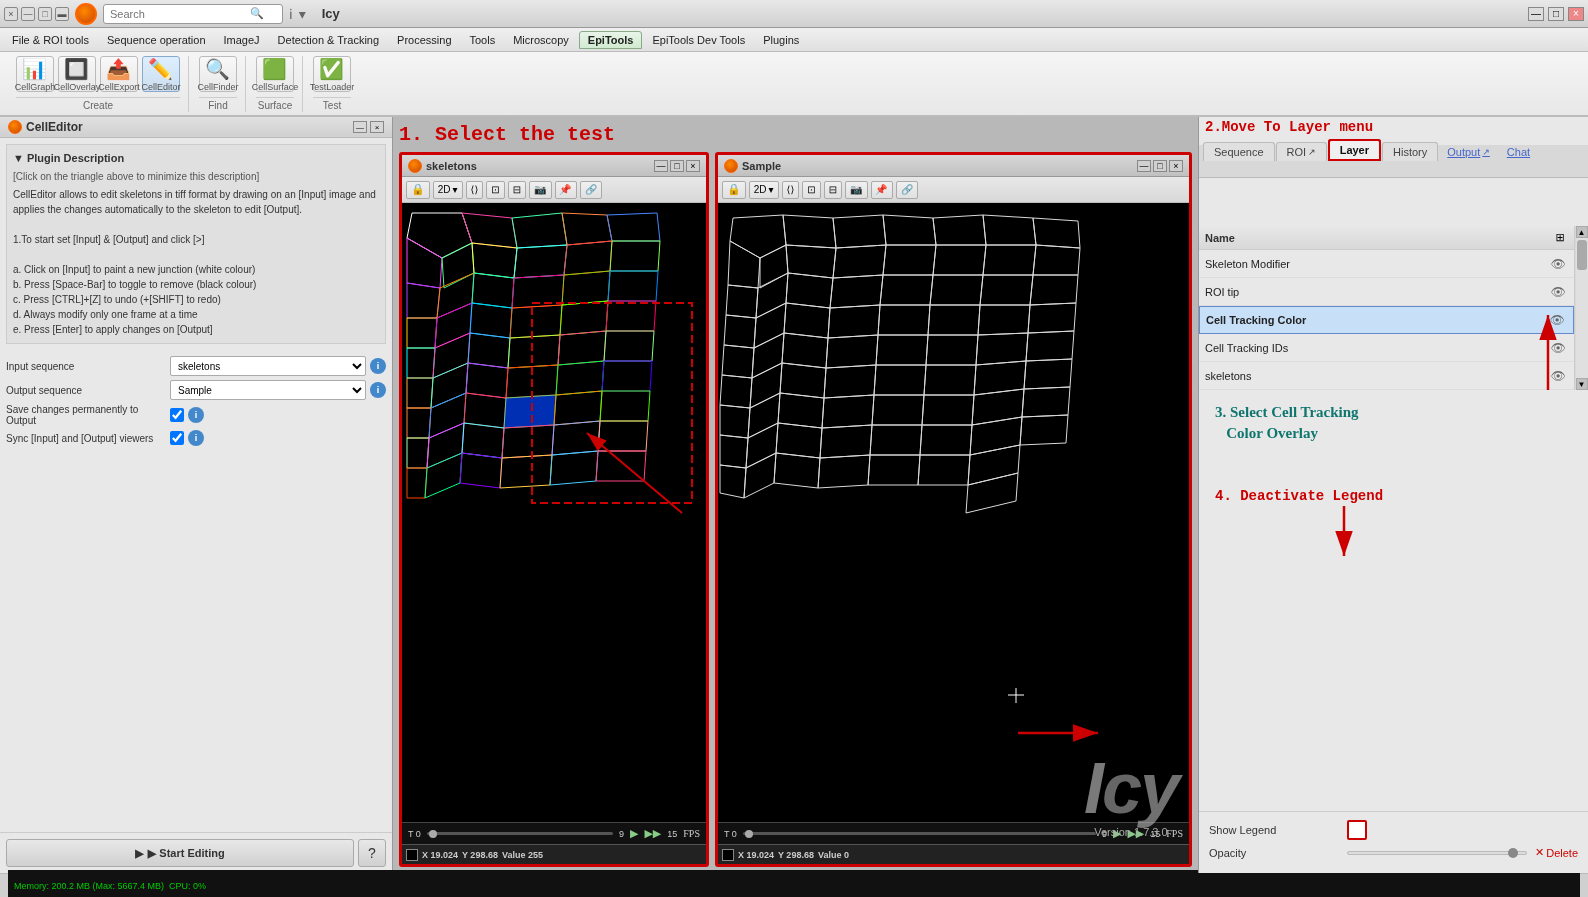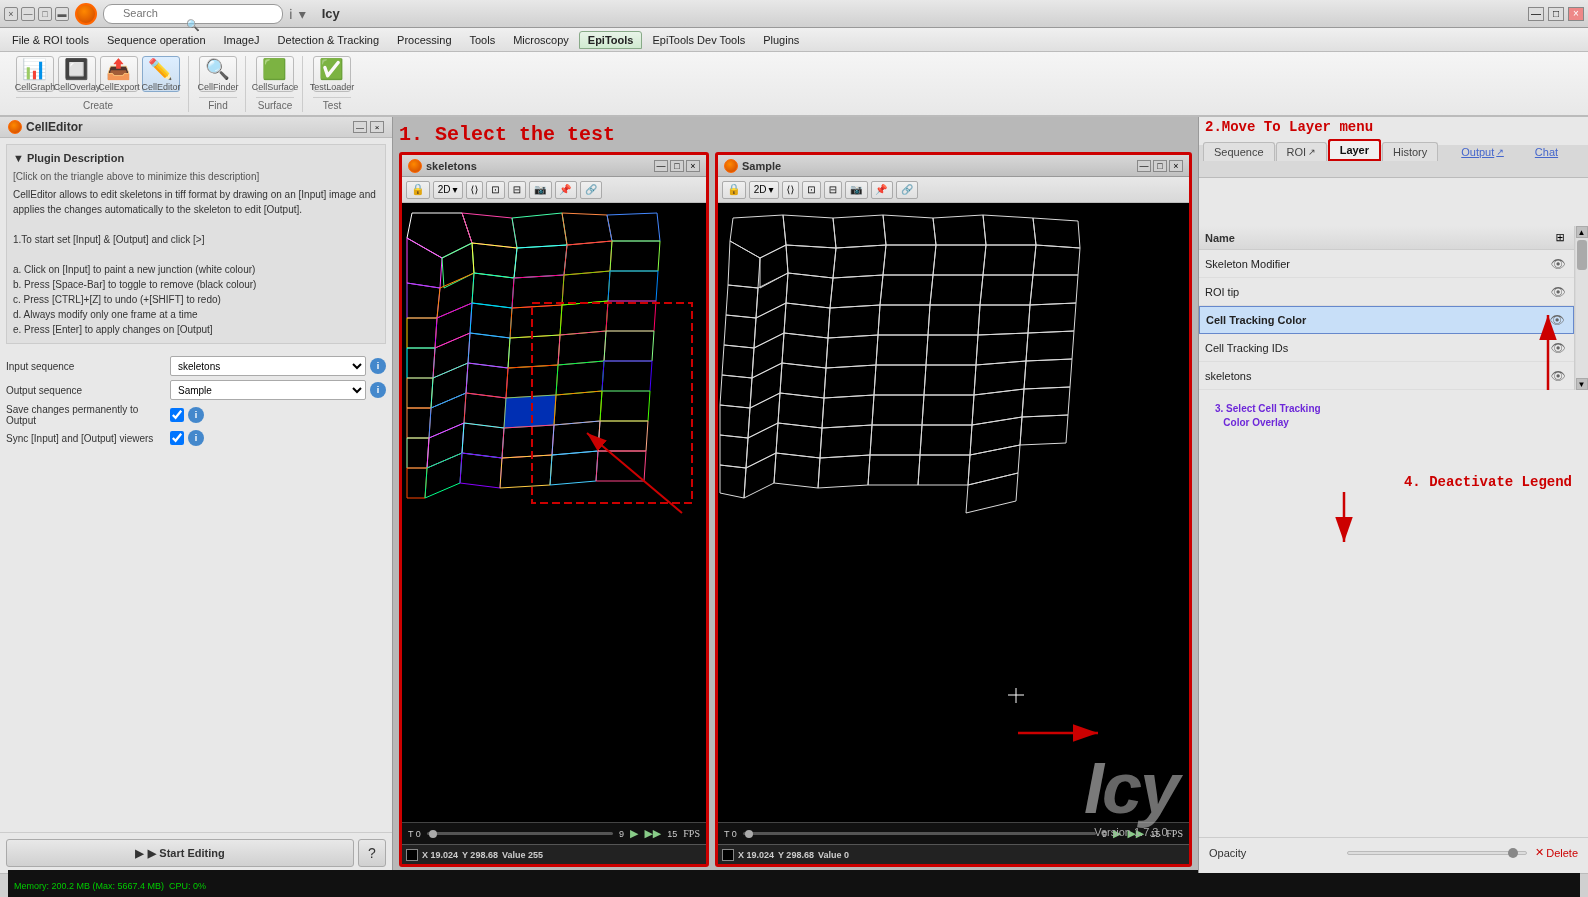--- a/index.html
+++ b/index.html
@@ -31,22 +31,22 @@
       font-size: 9px; color: #555; background: #ddd;
     }
     .title-logo {
       width: 22px; height: 22px; border-radius: 50%;
       background: radial-gradient(circle at 40% 35%, #ff8800, #cc4400);
       border: 2px solid #ff6600;
       flex-shrink: 0;
     }
     .title-search {
       display: flex; align-items: center;
-      background: white; border: 1px solid #999; border-radius: 9px;
-      padding: 2px 6px; width: 180px; height: 20px; flex-direction: column;
+      background: white; border: 1px solid #999; border-radius: 3px;
+      padding: 2px 6px; width: 180px; height: 20px;
     }
     .title-search input {
       border: none; outline: none; font-size: 11px; width: 140px; background: transparent;
     }
     .title-text {
       font-size: 13px; font-weight: bold; color: #333; margin-left: 10px;
     }
     .title-right { margin-left: auto; display: flex; gap: 4px; align-items: center; }
     .win-btn {
       width: 16px; height: 14px; border: 1px solid #888;
@@ -268,21 +268,21 @@
     }
     .right-tab.active {
       background: #f0f0f0; border-color: #999; font-weight: bold; color: #111;
     }
     .right-tab.highlighted {
       border: 2px solid #cc0000 !important;
     }
     .right-tab-link {
       padding: 3px 8px; font-size: 11px; cursor: pointer;
       color: #4466cc; text-decoration: underline;
-      display: flex; align-items: center; gap: 2px; margin-left: 14px;
+      display: flex; align-items: center; gap: 2px;
     }
 
     .layer-panel { flex: 1; display: flex; flex-direction: column; overflow: hidden; }
 
     .layer-table-header {
       background: linear-gradient(to bottom, #e8e8e8, #d8d8d8);
       display: flex; align-items: center; padding: 3px 6px;
       border-bottom: 1px solid #ccc; height: 24px;
     }
     .layer-col-name { font-size: 11px; font-weight: bold; color: #333; flex: 1; }
@@ -845,42 +845,48 @@
       <div style="padding:6px 10px; position:relative;">
 
         <svg style="position:absolute; right:10px; top:-85px; pointer-events:none;" width="60" height="90">
           <defs>
             <marker id="arr3" markerWidth="10" markerHeight="7" refX="10" refY="3.5" orient="auto">
               <polygon points="0 0, 10 3.5, 0 7" fill="#cc0000"></polygon>
             </marker>
           </defs>
           <line x1="30" y1="85" x2="30" y2="10" stroke="#cc0000" stroke-width="2.5" marker-end="url(#arr3)"></line>
         </svg>
-        <div class="step3-annotation" style="font-size:10px; font-weight:bold; color:#6d28d9; font-family:Liberation Sans, sans-serif; line-height:1.4;">
+        <div class="step3-annotation" style="font-size:15px; font-weight:bold; color:#0f766e; font-family:Liberation Serif, serif; line-height:1.4;">
           3. Select Cell Tracking<br>&nbsp;&nbsp;&nbsp;Color Overlay
         </div>
       </div>
 
       <div style="flex:1; min-height:100px;">
 
         <div style="padding:6px 10px; position:relative; margin-top:20px;">
 
           <svg style="position:absolute; left:130px; bottom:-50px; pointer-events:none;" width="30" height="60">
             <defs>
               <marker id="arr4" markerWidth="10" markerHeight="7" refX="10" refY="3.5" orient="auto">
                 <polygon points="0 0, 10 3.5, 0 7" fill="#cc0000"></polygon>
               </marker>
             </defs>
             <line x1="15" y1="0" x2="15" y2="50" stroke="#cc0000" stroke-width="2.5" marker-end="url(#arr4)"></line>
           </svg>
-          <div class="step4-annotation" style="font-size:14px; font-weight:bold; color:#cc0000; font-family:'Courier New',monospace;text-align:right;">4. Deactivate Legend</div>
+          <div class="step4-annotation" style="font-size:14px; font-weight:bold; color:#cc0000; font-family:'Courier New',monospace;">4. Deactivate Legend</div>
         </div>
       </div>
 
       <div class="layer-bottom" style="border-top:1px solid #ccc; margin-top:auto;">
+        <div class="layer-bottom-row">
+          <span class="layer-bottom-label">Show Legend</span>
+          <div class="show-legend-checkbox">
+            
+          </div>
+        </div>
         <div class="layer-bottom-row">
           <span class="layer-bottom-label">Opacity</span>
           <div class="opacity-slider">
             <div class="opacity-thumb"></div>
           </div>
           <span class="delete-btn">
             <span>✕</span>
             <span>Delete</span>
           </span>
         </div>

